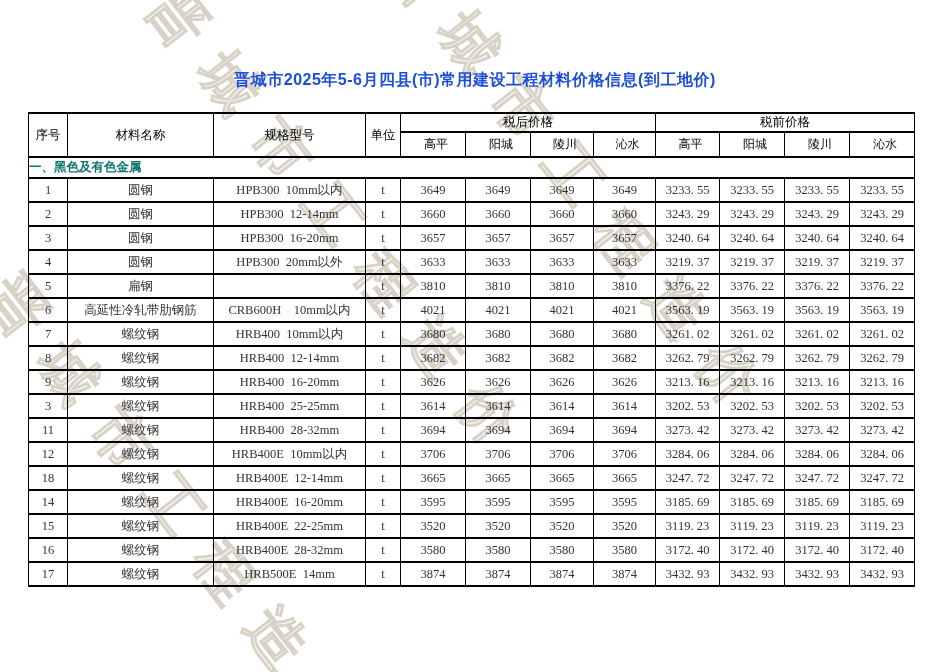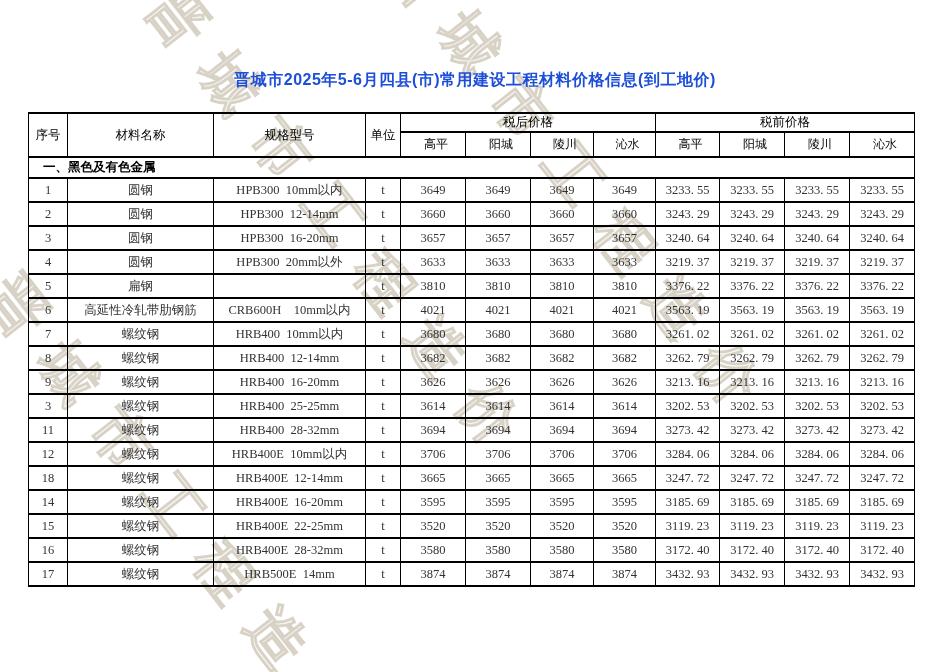--- a/index.html
+++ b/index.html
@@ -59,22 +59,22 @@
     overflow:hidden;
     background:transparent;
   }
   thead th{font-weight:normal;color:#000;}
   thead tr.hdr-groups th{height:17px;}
   thead tr.hdr-cities th{height:23px;font-weight:normal;font-size:12px;padding-left:6px;}
   tr.section-row td{
     text-align:left;
     font-weight:bold;
     height:19px;
-    padding-left:14px;
-    color:#000000;
+    padding-left:0;
+    color:#0f766e;
   }
   tbody tr.data-row td{height:22px;color:#333;}
   td.spec{white-space:pre;}
 </style>
 </head>
 <body>
 
 <div class="page">
 
   <div class="watermark-layer" aria-hidden="true">

